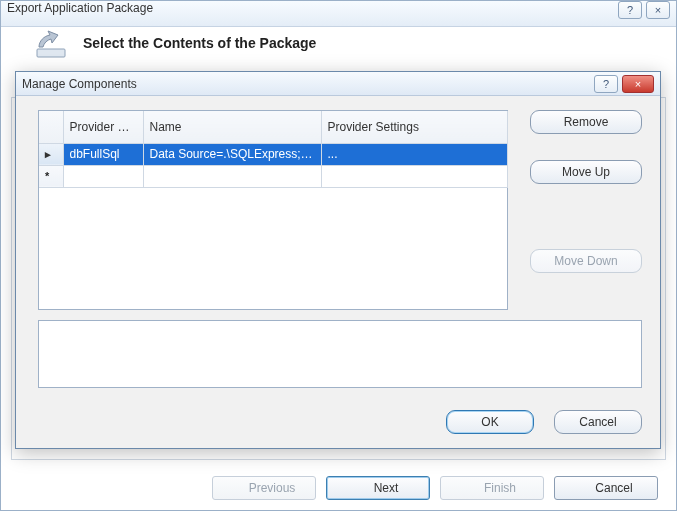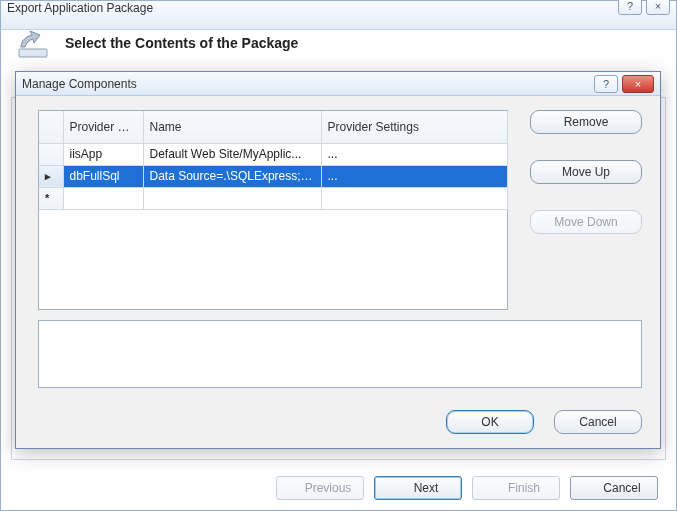--- a/index.html
+++ b/index.html
@@ -1,27 +1,27 @@
 <!DOCTYPE html>
 <html><head>
 <meta charset="utf-8">
 <style>
   * { box-sizing: border-box; font-family: 'Segoe UI', Tahoma, sans-serif; font-size: 12px; }
   body { margin: 0; background: #fff; width: 677px; height: 511px; overflow: hidden; }
   .outer-window { width: 677px; height: 511px; border: 1px solid #9bb0c8; background: #fff; position: relative; }
-  .outer-titlebar { height: 26px; background: linear-gradient(#f7fbff,#e4edf7); border-bottom: 1px solid #c6d3e3; display: flex; align-items: flex-end; padding: 14px 6px; }
+  .outer-titlebar { height: 26px; background: linear-gradient(#f7fbff,#e4edf7); border-bottom: 1px solid #c6d3e3; display: flex; align-items: flex-start; padding: 0 6px; }
   .outer-title { flex: 1; color: #333; }
   .tb-btn { width: 24px; height: 18px; border: 1px solid #8fa6c0; border-radius: 3px; background: linear-gradient(#fdfefe,#e6eef7); margin-left: 4px; display:flex; align-items:center; justify-content:center; color:#41597a; font-size:11px; }
   .outer-body { position: absolute; top: 26px; left:0; right:0; bottom:0; }
-  .header-strip { height: 31px; display:flex; align-items:center; padding-left: 14px; gap: 14px; }
+  .header-strip { height: 31px; display:flex; align-items:center; padding-left: 32px; gap: 14px; }
   .header-icon { width: 36px; height: 36px; }
   .header-text { font-size: 14px; font-weight: bold; color: #222; }
   .content-panel { position:absolute; top: 70px; left: 10px; right: 10px; bottom: 50px; border: 1px solid #cfd8e3; background: #fff; }
   .outer-buttons { position:absolute; left:0; right:0; bottom: 10px; display:flex; gap:10px; justify-content:flex-end; padding-right: 18px; }
-  .outer-buttons .btn, .wiz-btn { width: 88px; height: 24px; border:1px solid #8a9cb2; border-radius:3px; background:linear-gradient(#fdfdfe,#e7edf4); color:#333; display:flex; align-items:center; justify-content:center;padding-left:16px; }
+  .outer-buttons .btn, .wiz-btn { width: 104px; height: 24px; border:1px solid #8a9cb2; border-radius:3px; background:linear-gradient(#fdfdfe,#e7edf4); color:#333; display:flex; align-items:center; justify-content:center;padding-left:16px; }
   .wiz-btn.disabled { color:#9aa4b0; border-color:#c6cfda; background:linear-gradient(#fbfcfd,#f1f4f7); }
   .wiz-btn.default { border-color:#3c7fb1; box-shadow: 0 0 0 1px #9ecbec inset; }
 
   .inner-dialog { position:absolute; top: 70px; left: 14px; width: 646px; height: 378px; border: 1px solid #6b89aa; background:#f1f1f1; box-shadow: 0 4px 18px rgba(0,0,0,.25); }
   .inner-titlebar { height: 24px; background: linear-gradient(#f6fafe,#dfe9f5); border-bottom:1px solid #bac9dc; display:flex; align-items:center; padding:0 6px; }
   .inner-title { flex:1; color:#333; }
   .close-btn { width: 32px; height:18px; border:1px solid #a13030; border-radius:3px; background:linear-gradient(#f08f84,#c83a2e); color:#fff; display:flex;align-items:center;justify-content:center; font-size:11px; margin-left:4px;}
   .inner-body { position:absolute; top:24px; left:0; right:0; bottom:0; padding: 14px 16px 12px 16px; }
 
   .grid-wrap { position:absolute; top:14px; left:22px; width:470px; height:200px; border:1px solid #9fb1c7; background:#fff; }
@@ -30,21 +30,21 @@
   .grid-table thead th { background: linear-gradient(#f7f9fc,#eef2f7); height: 32px; font-weight: normal; color:#333; }
   .grid-table thead th.double-h { line-height:14px; }
   .rowhdr { width:22px; background: linear-gradient(#f7f9fc,#eef2f8); padding:0; text-align:center; color:#555; font-size:11px;}
   .sel-row td, .sel-row th.rowhdr { background:#1e6fd6; color:#fff; }
   .sel-row th.rowhdr { color:#333; background: linear-gradient(#edf3fa,#d9e6f4); }
   .sel-row .cell-btn { background:#1e6fd6; color:#fff; }
   .cell-btn { width:100%; height:100%; display:block; }
   
   .right-btns { position:absolute; top:14px; right:18px; width:112px; display:flex; flex-direction:column; gap:26px; }
   .std-btn { height:24px; border:1px solid #8a9cb2; border-radius:9px; background:linear-gradient(#fdfdfe,#e7edf4); color:#333; display:flex; align-items:center; justify-content:center; }
-  .std-btn.disabled { color:#9aa4b0; border-color:#c8d1db; background:linear-gradient(#fbfcfd,#f2f4f8); }
+  .std-btn.disabled { color:#9aa4b0; border-color:#c8d1db; background:linear-gradient(#fbfcfd,#f2f4f8);margin-top:39px; }
 
   .lower-box { position:absolute; top:224px; left:22px; right:18px; height:68px; border:1px solid #9fb1c7; background:#fff; }
   .footer-btns { position:absolute; bottom:14px; right:18px; display:flex; gap:20px; }
   .std-btn.default { border-color:#2f78b3; box-shadow: inset 0 0 0 1px #a8d4f2; width:88px; }
   .std-btn.w88 { width:88px; }
 
   col.c-rowhdr{width:24px;} col.c-prov{width:80px;} col.c-path{width:178px;} col.c-set{width:186px;}
 </style>
 </head>
 <body>
@@ -89,26 +89,20 @@
             </colgroup>
           <thead>
             <tr>
               <th class="rowhdr"></th>
               <th class="double-h">Provider Name</th>
               <th>Name</th>
               <th>Provider Settings</th>
             </tr>
           </thead>
           <tbody>
-            <tr>
-              <th class="rowhdr"></th>
-              <td>iisApp</td>
-              <td>Default Web Site/MyApplic...</td>
-              <td>...</td>
-            </tr>
             <tr class="sel-row">
               <th class="rowhdr">▸</th>
               <td>dbFullSql</td>
               <td>Data Source=.\SQLExpress;Dat</td>
               <td>
                   <span class="cell-btn">...</span>
                 </td>
             </tr>
             <tr>
               <th class="rowhdr">*</th>

